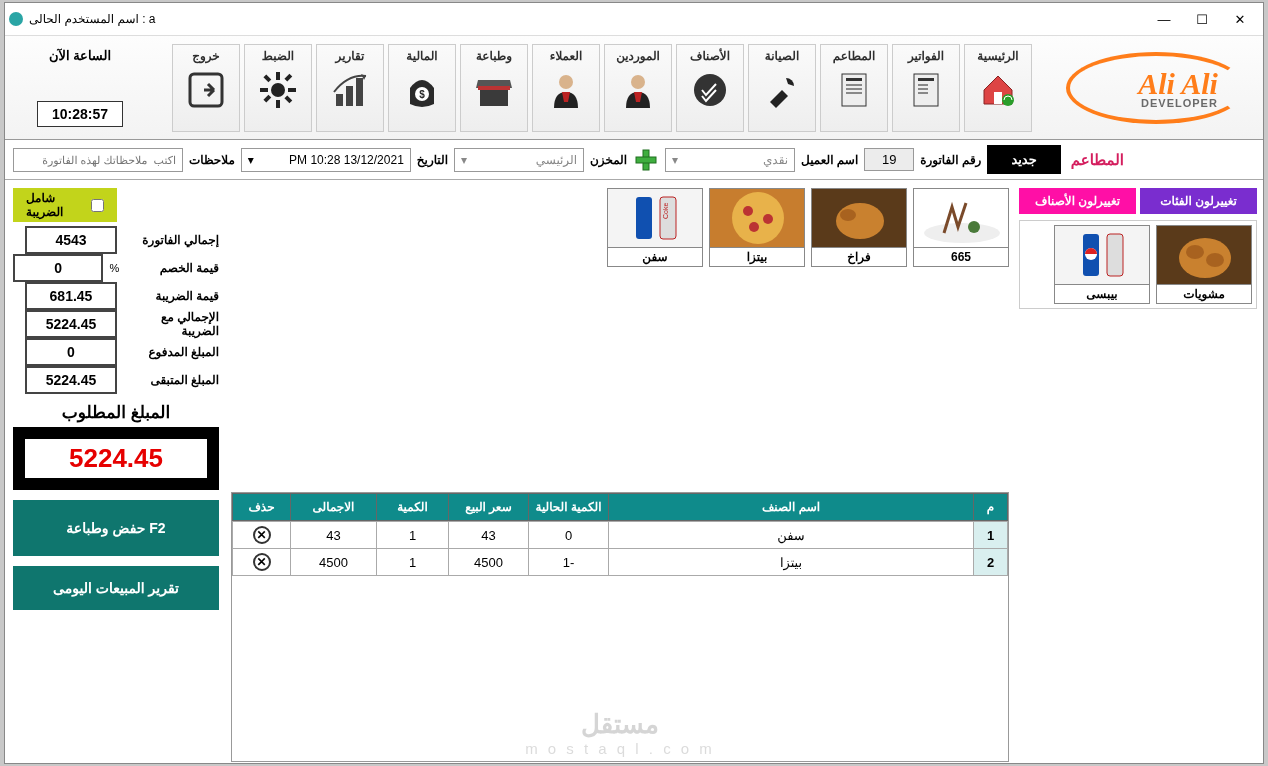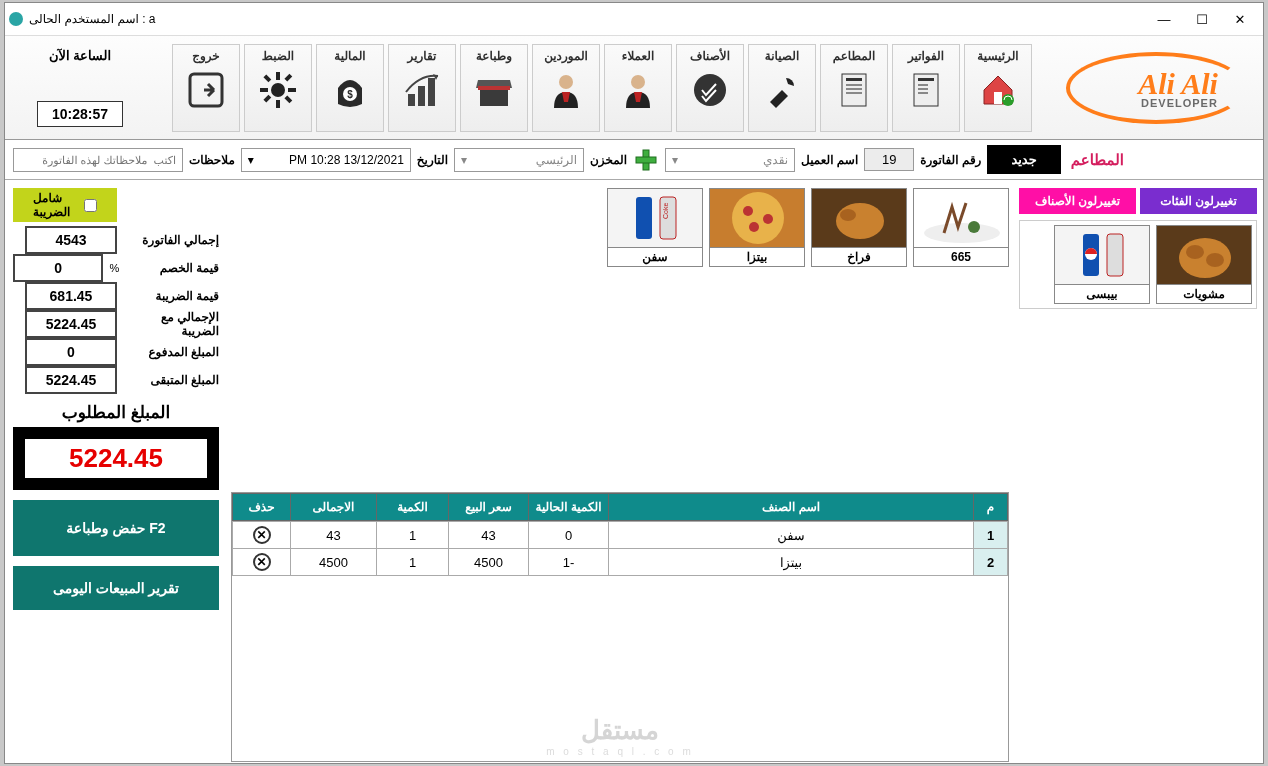--- a/index.html
+++ b/index.html
@@ -28,21 +28,21 @@
 .section-lbl { color: #d41e5e; font-size: 15px; font-weight: bold; margin-left: 4px;}
 .black-btn { background: #000; color: #fff; border: none; padding: 7px 24px; font-size: 13px; font-weight: bold; cursor: pointer; }
 .fld-lbl { font-size: 12px; font-weight: bold; }
 .fld-box { border: 1px solid #999; background: #ececec; padding: 3px 10px; font-size: 13px; text-align: center; min-width: 50px; }
 .dd { border: 1px solid #999; background: #fff; padding: 3px 6px; font-size: 12px; min-width: 130px; height: 24px; color: #888; display: flex; align-items: center; justify-content: space-between; cursor: pointer; }
 .plus { width: 26px; height: 26px; display: flex; align-items: center; justify-content: center; cursor: pointer; }
 .notes-in { border: 1px solid #999; padding: 3px 6px; font-size: 11px; width: 170px; height: 24px; color: #888; text-align: right; }
 
 .main { display: flex; height: 590px; }
 .left-panel { width: 222px; padding: 8px; display: flex; flex-direction: column; gap: 4px; }
-.tax-chk { background: #c2d41b; padding: 3px 20px; display: flex; align-items: center; justify-content: flex-end; gap: 4px; width: 104px; font-size: 12px; font-weight: bold; }
+.tax-chk { background: #c2d41b; padding: 3px 13px; display: flex; align-items: center; justify-content: flex-end; gap: 4px; width: 104px; font-size: 12px; font-weight: bold; }
 .sumrow { display: flex; align-items: center; gap: 6px; justify-content: flex-end; }
 .sumlbl { font-size: 12px; font-weight: bold; width: 96px; text-align: right; }
 .sumval { border: 2px solid #444; padding: 4px 8px; font-size: 14px; font-weight: bold; width: 92px; text-align: center; background: #fff; }
 .pct { font-size: 11px; }
 .req-lbl { font-size: 17px; font-weight: bold; text-align: center; margin-top: 4px; }
 .req-val { border: 2px solid #000; background: #000; color: #000; padding: 10px; text-align: center; }
 .req-val-inner { background: #fff; color: #e60000; font-size: 26px; font-weight: bold; padding: 4px; }
 .big-btn { background: #0f766e; color: #fff; border: none; padding: 20px 8px; font-size: 14px; font-weight: bold; cursor: pointer; margin-top: 6px; }
 
 .center-panel { flex: 1; display: flex; flex-direction: column; padding: 8px 4px; gap: 8px; }
@@ -53,21 +53,21 @@
 
 .grid { border: 1px solid #999; }
 .grid table { width: 100%; border-collapse: collapse; direction: rtl; }
 .grid th { background: #0f8b8b; color: #fff; font-size: 12px; font-weight: bold; padding: 6px 4px; border: 1px solid #666; }
 .grid td { border: 1px solid #aaa; padding: 4px; font-size: 13px; text-align: center; }
 .grid .rownum { background: #d9efef; font-weight: bold; }
 .del-ico { display: inline-flex; width: 18px; height: 18px; border: 2px solid #333; border-radius: 50%; align-items: center; justify-content: center; font-size: 12px; font-weight: bold; cursor: pointer; }
 .grid-body { height: 240px; overflow: auto; position: relative; }
 .watermark { position: absolute; bottom: 4px; left: 50%; transform: translateX(-50%); text-align: center; opacity: .35; }
 .wm1 { font-size: 26px; font-weight: bold; color: #8a8a8a; letter-spacing: 2px;}
-.wm2 { font-size: 10px; color: #999; letter-spacing: 3px; }
+.wm2 { font-size: 15px; color: #999; letter-spacing: 3px; }
 
 .right-panel { width: 250px; padding: 8px 6px; display: flex; flex-direction: column; gap: 6px; }
 .color-btns { display: flex; gap: 4px; }
 .cbtn { flex: 1; color: #fff; border: none; padding: 6px 4px; font-size: 12px; font-weight: bold; cursor: pointer; }
 .cbtn.pink { background: #ff0fa6; }
 .cbtn.purple { background: #7a2dcf; }
 .cat-row { display: flex; gap: 6px; justify-content: flex-end; border: 1px solid #ccc; padding: 4px; }
 .cat-card { width: 96px; border: 1px solid #888; cursor: pointer; }
 
 svg { display: block; }
@@ -115,63 +115,63 @@
                 <rect x="32" y="20" width="8" height="4"></rect>
                 <rect x="8" y="8" width="7" height="4" transform="rotate(45 11 10)"></rect>
                 <rect x="29" y="29" width="7" height="4" transform="rotate(45 32 31)"></rect>
                 <rect x="29" y="8" width="7" height="4" transform="rotate(-45 32 10)"></rect>
                 <rect x="8" y="29" width="7" height="4" transform="rotate(-45 11 31)"></rect>
               </g>
             </svg>
           </div>
         </div>
         <div class="ribbon-item">
-          <div class="ribbon-lbl">المالية</div>
-          <div class="ribbon-ico">
-            <svg width="44" height="44">
-              <path d="M10 20 Q22 4 34 20 L34 36 Q22 42 10 36 Z" fill="#2a2a2a"></path>
-              <circle cx="22" cy="26" r="7" fill="#fff"></circle>
-              <text x="22" y="30" text-anchor="middle" font-size="10" font-weight="bold" fill="#2a2a2a">$</text>
-            </svg>
-          </div>
-        </div>
-        <div class="ribbon-item">
           <div class="ribbon-lbl">تقارير</div>
           <div class="ribbon-ico">
             <svg width="44" height="44">
               <rect x="8" y="26" width="7" height="12" fill="#444"></rect>
               <rect x="18" y="18" width="7" height="20" fill="#444"></rect>
               <rect x="28" y="10" width="7" height="28" fill="#444"></rect>
               <path d="M6 24 Q20 6 38 8" stroke="#444" stroke-width="2" fill="none"></path>
               <path d="M38 8l-5-2 3 6z" fill="#444"></path>
             </svg>
           </div>
         </div>
         <div class="ribbon-item">
+          <div class="ribbon-lbl">المالية</div>
+          <div class="ribbon-ico">
+            <svg width="44" height="44">
+              <path d="M10 20 Q22 4 34 20 L34 36 Q22 42 10 36 Z" fill="#2a2a2a"></path>
+              <circle cx="22" cy="26" r="7" fill="#fff"></circle>
+              <text x="22" y="30" text-anchor="middle" font-size="10" font-weight="bold" fill="#2a2a2a">$</text>
+            </svg>
+          </div>
+        </div>
+        <div class="ribbon-item">
           <div class="ribbon-lbl">وطباعة</div>
           <div class="ribbon-ico">
             <svg width="44" height="44">
               <rect x="8" y="20" width="28" height="18" fill="#3a3a3a"></rect>
               <path d="M6 12h32l2 8H4z" fill="#555"></path>
               <rect x="6" y="18" width="32" height="4" fill="#b33"></rect>
             </svg>
           </div>
         </div>
         <div class="ribbon-item">
-          <div class="ribbon-lbl">الموردين</div>
+          <div class="ribbon-lbl">العملاء</div>
           <div class="ribbon-ico">
             <svg width="44" height="44">
               <circle cx="22" cy="14" r="7" fill="#d9b38c"></circle>
               <path d="M10 40 Q10 24 22 24 Q34 24 34 40 Z" fill="#222"></path>
               <path d="M18 24h8l-2 10h-4z" fill="#b22"></path>
             </svg>
           </div>
         </div>
         <div class="ribbon-item">
-          <div class="ribbon-lbl">العملاء</div>
+          <div class="ribbon-lbl">الموردين</div>
           <div class="ribbon-ico">
             <svg width="44" height="44">
               <circle cx="22" cy="14" r="7" fill="#d9b38c"></circle>
               <path d="M10 40 Q10 24 22 24 Q34 24 34 40 Z" fill="#222"></path>
               <path d="M18 24h8l-2 10h-4z" fill="#b22"></path>
             </svg>
           </div>
         </div>
         <div class="ribbon-item">
           <div class="ribbon-lbl">الأصناف</div>

